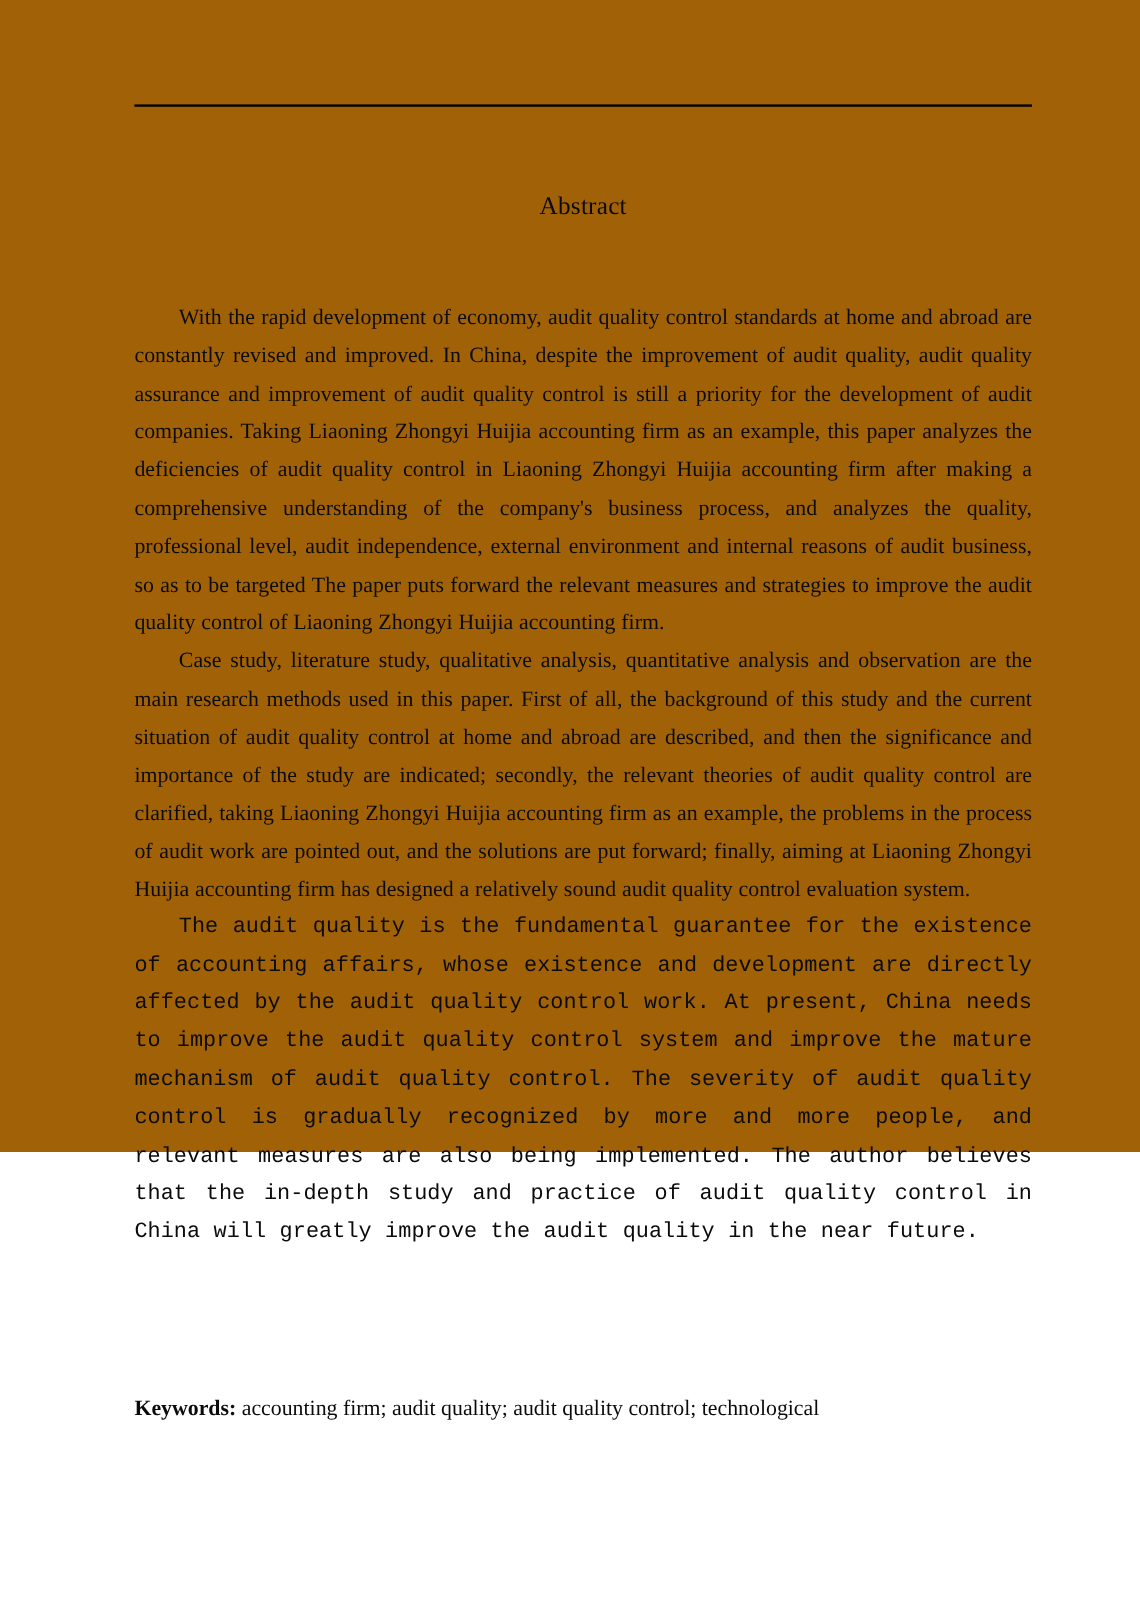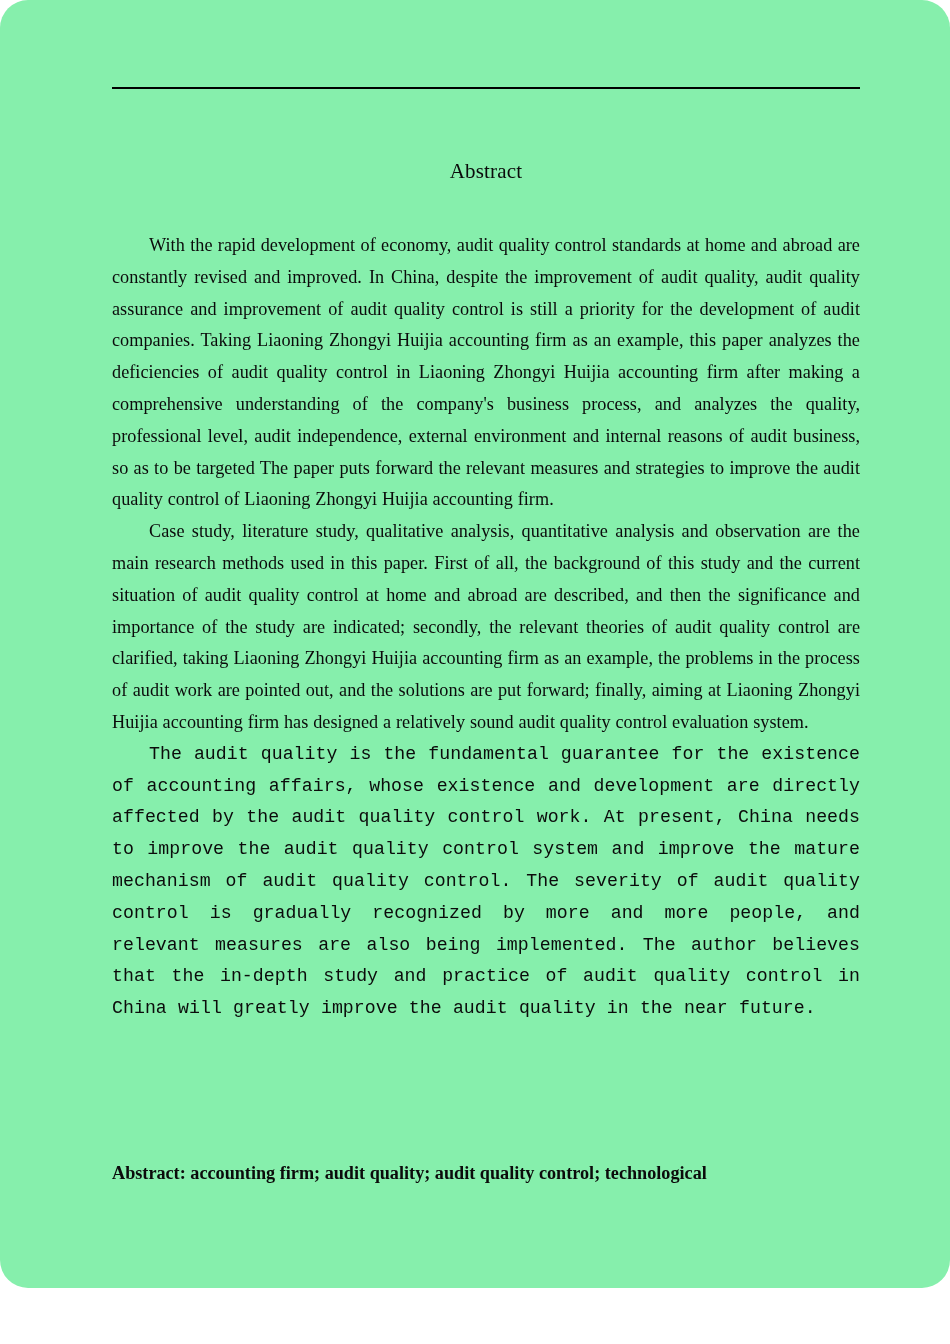--- a/index.html
+++ b/index.html
@@ -11,24 +11,23 @@
   body {
     width: 950px;
     height: 1344px;
     font-family: "Liberation Serif", "DejaVu Serif", serif;
     color: #0b0b0b;
     -webkit-font-smoothing: antialiased;
   }
   .page {
     position: relative;
     width: 950px;
-    height: 1288px;
-    background: #86efac;
+    height: 960px;
+    background: #a16207;
     box-sizing: border-box;
-    border-radius: 28px;
   }
   .header-rule {
     position: absolute;
     left: 112px;
     top: 87px;
     width: 748px;
     height: 0;
     border-top: 2px solid #000000;
   }
   .doc-title {
@@ -39,21 +38,21 @@
     text-align: center;
     font-size: 21px;
     line-height: 30px;
     letter-spacing: 0.2px;
     font-weight: normal;
     margin: 0;
   }
   .abstract-body {
     position: absolute;
     left: 112px;
-    top: 230px;
+    top: 249px;
     width: 748px;
   }
   p.para {
     margin: 0;
     padding: 0;
     text-align: justify;
     text-justify: inter-word;
     text-indent: 37px;
     font-size: 18.2px;
     line-height: 31.8px;
@@ -75,34 +74,34 @@
     margin: 0;
     padding: 0;
     text-align: left;
     text-indent: 0;
     font-size: 18.2px;
     line-height: 31.8px;
   }
   .kw-label {
     font-weight: bold;
   }
-  .kw-value { font-weight: bold; }
+  .kw-value { font-weight: normal; }
 </style>
 </head>
 <body>
 
 <div class="page">
 
   <div class="header-rule"></div>
 
   <h1 class="doc-title">Abstract</h1>
 
   <div class="abstract-body">
     <p class="para">With the rapid development of economy, audit quality control standards at home and abroad are constantly revised and improved. In China, despite the improvement of audit quality, audit quality assurance and improvement of audit quality control is still a priority for the development of audit companies. Taking Liaoning Zhongyi Huijia accounting firm as an example, this paper analyzes the deficiencies of audit quality control in Liaoning Zhongyi Huijia accounting firm after making a comprehensive understanding of the company's business process, and analyzes the quality, professional level, audit independence, external environment and internal reasons of audit business, so as to be targeted The paper puts forward the relevant measures and strategies to improve the audit quality control of Liaoning Zhongyi Huijia accounting firm.</p>
     <p class="para">Case study, literature study, qualitative analysis, quantitative analysis and observation are the main research methods used in this paper. First of all, the background of this study and the current situation of audit quality control at home and abroad are described, and then the significance and importance of the study are indicated; secondly, the relevant theories of audit quality control are clarified, taking Liaoning Zhongyi Huijia accounting firm as an example, the problems in the process of audit work are pointed out, and the solutions are put forward; finally, aiming at Liaoning Zhongyi Huijia accounting firm has designed a relatively sound audit quality control evaluation system.</p>
     <p class="para">The audit quality is the fundamental guarantee for the existence of accounting affairs, whose existence and development are directly affected by the audit quality control work. At present, China needs to improve the audit quality control system and improve the mature mechanism of audit quality control. The severity of audit quality control is gradually recognized by more and more people, and relevant measures are also being implemented. The author believes that the in-depth study and practice of audit quality control in China will greatly improve the audit quality in the near future.</p>
   </div>
 
   <div class="keywords-block">
-    <p class="keywords"><span class="kw-label">Abstract:</span><span class="kw-value"> </span><span class="kw-value">accounting firm; audit quality; audit quality control; technological</span></p>
+    <p class="keywords"><span class="kw-label">Keywords:</span><span class="kw-value"> </span><span class="kw-value">accounting firm; audit quality; audit quality control; technological</span></p>
   </div>
 
 </div>
 
 </body></html>

